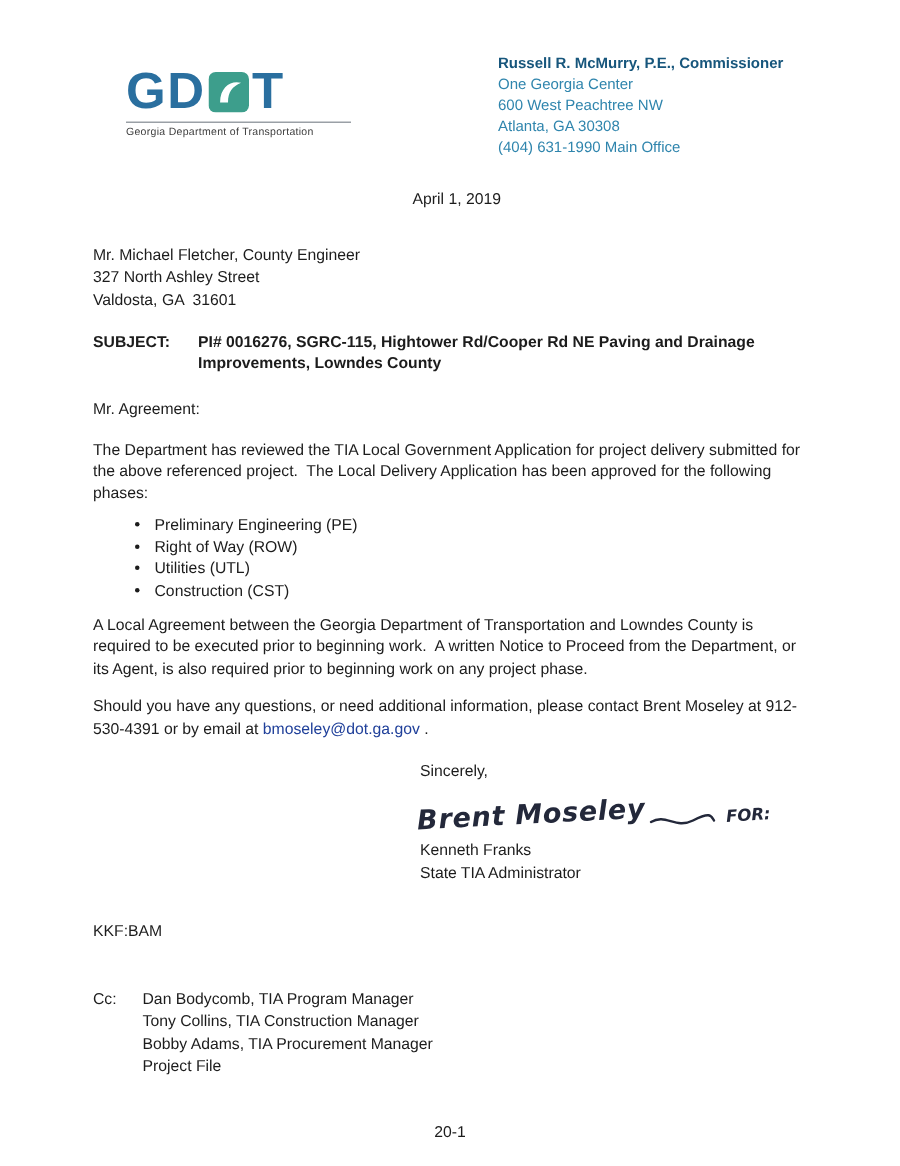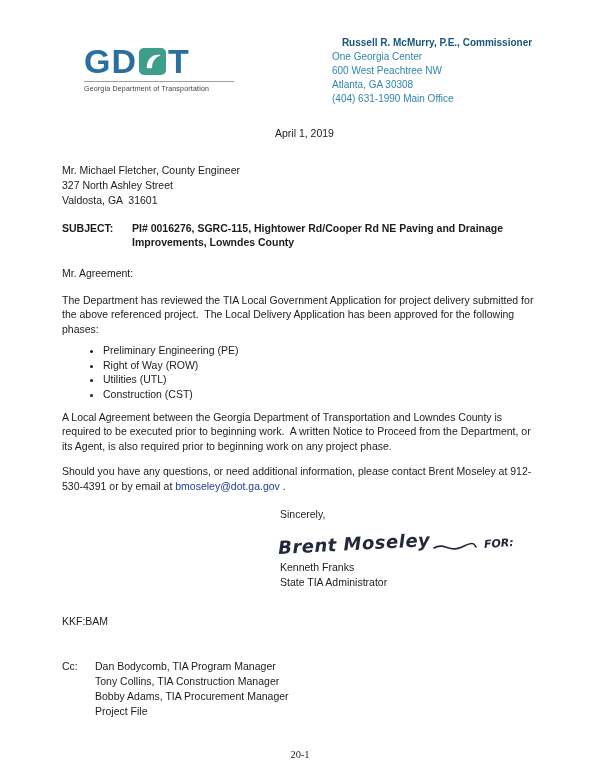--- a/index.html
+++ b/index.html
@@ -22,21 +22,21 @@
     font-weight:bold;font-size:34px;line-height:34px;
     color:#2a6f9f;letter-spacing:1px;
   }
   .logo-mark{display:inline-block;width:27px;height:27px;margin:0 2px;}
   .logo-mark svg{display:block;}
   .logo-caption{
     margin-top:3px;border-top:1px solid #9aa0a6;padding-top:2px;
     font-size:7px;color:#3c3c3c;letter-spacing:0.2px;white-space:nowrap;
   }
   .lh-block{position:absolute;left:270px;top:0;width:210px;}
-  .lh-commissioner{font-weight:bold;color:#17567c;font-size:10px;line-height:14px;text-align:center;}
+  .lh-commissioner{font-weight:bold;color:#17567c;font-size:10px;line-height:14px;}
   .lh-line{color:#2f85ad;font-size:10px;line-height:14px;}
 
   
   .date{margin-top:14px;margin-left:213px;white-space:pre-wrap;}
   .recipient{margin-top:22px;}
   .recipient-line{white-space:pre-wrap;line-height:15px;}
   .subject{margin-top:13px;display:flex;font-weight:bold;}
   .subject-label{width:70px;flex:0 0 70px;}
   .subject-text{width:406px;}
   .subject-text div{line-height:14.7px;}
@@ -65,21 +65,21 @@
   .signer-name{margin-left:218px;line-height:15px;}
   .signer-title{margin-left:218px;line-height:15px;}
 
   .initials{margin-top:24px;}
   .cc{margin-top:30px;display:flex;}
   .cc-label{width:33px;flex:0 0 33px;}
   .cc-lines div{line-height:15px;}
 
   .footer{
     position:absolute;left:0;right:0;bottom:14px;text-align:center;
-    font-family:Liberation Serif, serif;font-size:10.5px;color:#1c1c1c;
+    font-family:Liberation Sans, sans-serif;font-size:10.5px;color:#1c1c1c;
   }
 </style>
 </head>
 <body>
 
 <div class="page">
   <div class="content">
 
     <div class="header">
       <div class="logo">

